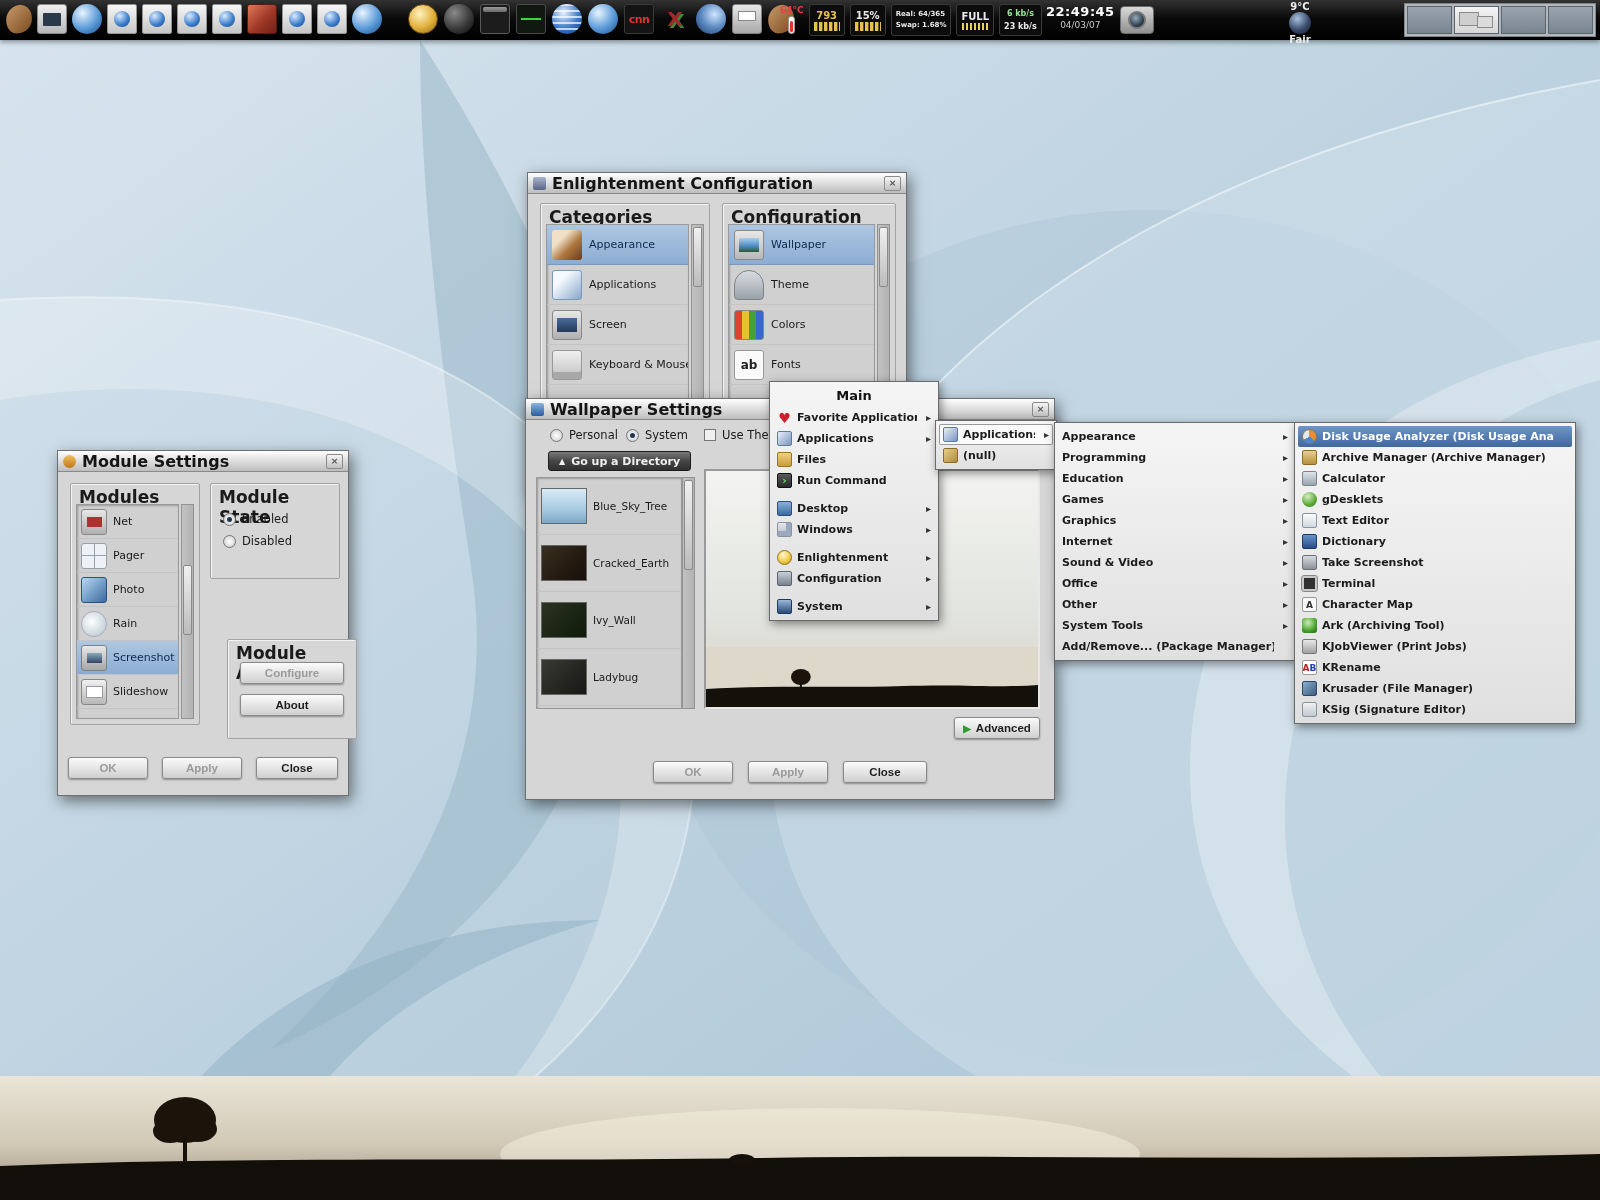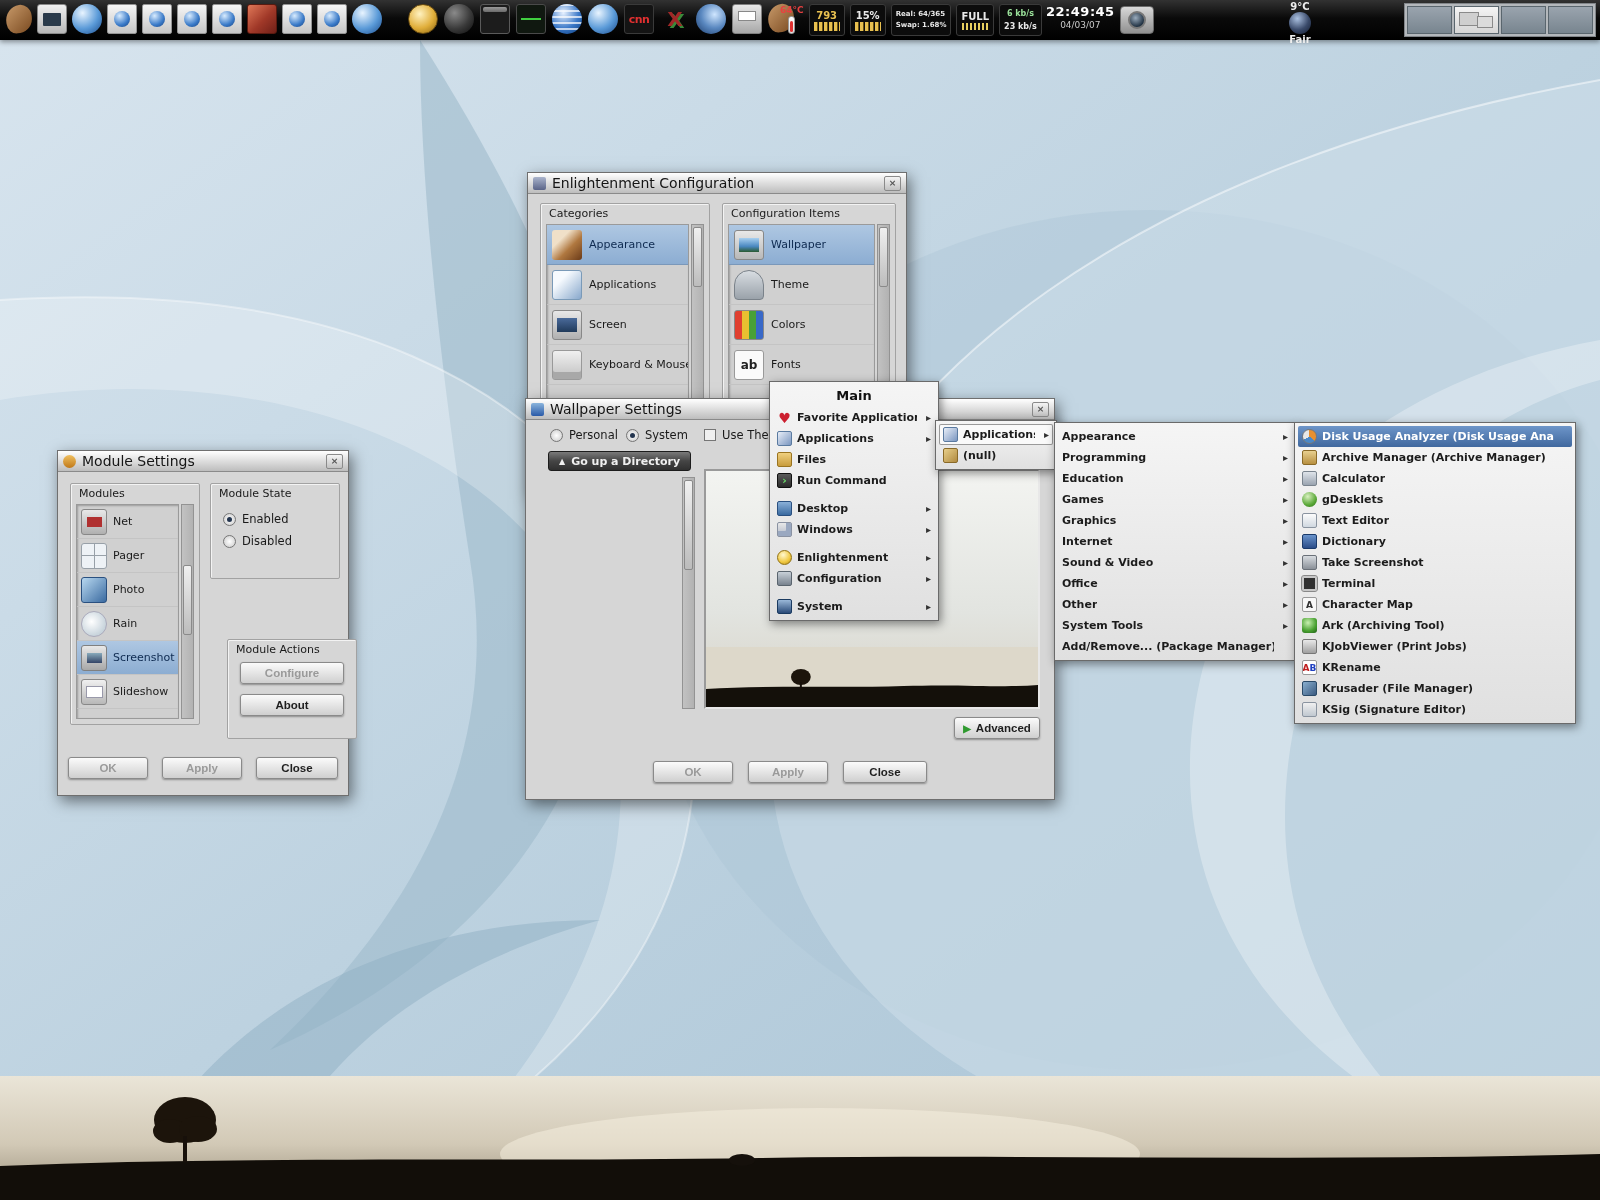--- a/index.html
+++ b/index.html
@@ -8,21 +8,21 @@
 
   
   .desktop{position:absolute;left:0;top:40px;width:1600px;height:1160px;overflow:hidden;z-index:0}
   .desktop svg.swirls{position:absolute;inset:0;width:100%;height:100%}
   .landscape{position:absolute;left:0;bottom:0;width:100%;height:124px}
   .landscape svg{width:100%;height:100%;display:block}
 
   
   .panel{position:absolute;left:0;top:0;width:1600px;height:40px;background:linear-gradient(#323232,#0a0a0a 45%,#000);z-index:50;box-shadow:0 2px 5px rgba(0,0,0,.4)}
   .launchers{position:absolute;left:6px;top:4px;display:flex;gap:5px;align-items:center}
-  .apps-group{position:absolute;left:408px;top:4px;display:flex;gap:6px;}
+  .apps-group{position:absolute;left:408px;top:4px;display:flex;gap:6px;align-items:center}
   .picon{width:30px;height:30px;flex:none;position:relative;display:flex;align-items:center;justify-content:center;font-weight:bold;font-size:10px}
   .icon-kangaroo{background:linear-gradient(140deg,#c89a6a,#7a4a20);border-radius:60% 45% 55% 40%;transform:rotate(-8deg);width:26px;height:28px}
   .icon-screen{background:linear-gradient(#f0f0f0,#b8b8b8);border:1px solid #8a8a8a;border-radius:3px}
   .icon-screen::after{content:"";width:18px;height:13px;background:#2a3a4a;border-radius:1px}
   .icon-globe{border-radius:50%;background:radial-gradient(circle at 35% 30%,#e8f4ff,#5a9ad8 55%,#1a4a8a)}
   .icon-winglobe{background:linear-gradient(#f6f6f6,#c6c6c6);border:1px solid #949494;border-radius:2px}
   .icon-winglobe::after{content:"";width:16px;height:16px;border-radius:50%;background:radial-gradient(circle at 35% 30%,#d8ecff,#3a7ac8 60%,#163f7e)}
   .icon-package{background:linear-gradient(135deg,#e07858,#a03828 55%,#702018);border-radius:3px;border:1px solid #5a1a10}
   .icon-compass{border-radius:50%;background:radial-gradient(circle at 38% 32%,#fff2c0,#e0ae3a 55%,#8a6410);border:1px solid #6a4c10}
   .icon-sphere-dark{border-radius:50%;background:radial-gradient(circle at 35% 30%,#8a8a8a,#3a3a3a 55%,#0a0a0a)}
@@ -64,24 +64,24 @@
   .pcell.active::before{content:"";position:absolute;left:4px;top:5px;width:18px;height:12px;background:#cfcfcf;border:1px solid #8a8a8a}
   .pcell.active::after{content:"";position:absolute;right:5px;top:9px;width:14px;height:10px;background:#dcdcdc;border:1px solid #8a8a8a}
 
   
   .window{position:absolute;background:#d6d6d6;border:1px solid #6f6f6f;box-shadow:3px 5px 14px rgba(0,0,0,.5)}
   .titlebar{height:21px;background:linear-gradient(#ffffff,#bdbdbd);border-bottom:1px solid #8a8a8a;display:flex;align-items:center;gap:6px;padding:0 5px}
   .tb-icon{width:13px;height:13px;border-radius:2px;flex:none}
   .ticon-config{background:linear-gradient(#aab4cc,#5a6488)}
   .ticon-wall{background:linear-gradient(#8ab4dc,#2a5aa8)}
   .ticon-mod{background:linear-gradient(#f0c060,#c07818);border-radius:50%}
-  .tb-title{font-size:14px;font-weight:normal;color:#151515;flex:1;white-space:nowrap;overflow:hidden}
+  .tb-title{font-size:16px;font-weight:bold;color:#151515;flex:1;white-space:nowrap;overflow:hidden}
   .tb-close{width:17px;height:15px;border:1px solid #8a8a8a;border-radius:2px;background:linear-gradient(#f4f4f4,#c2c2c2);display:flex;align-items:center;justify-content:center;font-size:9px;color:#555;font-weight:bold}
   .frame{position:absolute;border:1px solid #a2a2a2;border-radius:2px;background:#d6d6d6;box-shadow:inset 1px 1px 0 rgba(255,255,255,.7)}
-  .flabel{position:absolute;top:3px;left:8px;font-size:11px;font-weight:normal;color:#1a1a1a}
+  .flabel{position:absolute;top:3px;left:8px;font-size:17px;font-weight:bold;color:#1a1a1a}
   .btn{display:inline-flex;align-items:center;justify-content:center;gap:5px;border:1px solid #8a8a8a;border-radius:3px;background:linear-gradient(#fbfbfb,#cfcfcf);font-size:11.5px;font-weight:bold;color:#1e1e1e;height:22px;box-shadow:0 1px 2px rgba(0,0,0,.35)}
   .btn.disabled{color:#9a9a9a}
   .list{position:absolute;background:#d0d0d0;border:1px solid #9a9a9a;box-shadow:inset 1px 1px 2px rgba(0,0,0,.25);overflow:hidden}
   .vscroll{position:absolute;width:13px;background:linear-gradient(90deg,#c2c2c2,#b2b2b2);border:1px solid #939393}
   .vthumb{position:absolute;left:1px;right:1px;background:linear-gradient(#f0f0f0,#bcbcbc);border:1px solid #8a8a8a;border-radius:2px}
   .radio{width:13px;height:13px;border-radius:50%;background:radial-gradient(#ffffff,#c8c8c8);border:1px solid #767676;position:relative;flex:none}
   .radio.on::after{content:"";position:absolute;inset:3px;border-radius:50%;background:#22344e}
   .checkbox{width:12px;height:12px;background:#f0f0f0;border:1px solid #767676;flex:none}
   .ctl-label{font-size:11.5px;color:#1a1a1a;white-space:nowrap}
 
@@ -378,20 +378,42 @@
     <span class="ctl-label">System</span>
   </div>
   <div style="position:absolute;left:178px;top:29px;display:flex;align-items:center;gap:6px;width:74px;overflow:hidden">
     <span class="checkbox"></span>
     <span class="ctl-label">Use Them</span>
   </div>
   <div class="upbtn" style="left:22px;top:52px">
     <span class="up">▲</span>
     <span>Go up a Directory</span>
   </div>
+  <div class="list" style="left:10px;top:78px;width:146px;height:232px">
+
+      <div class="wp-item">
+        <span class="thumb ic thumb-sky"></span>
+        <span>Blue_Sky_Tree</span>
+      </div>
+
+      <div class="wp-item">
+        <span class="thumb ic thumb-earth"></span>
+        <span>Cracked_Earth</span>
+      </div>
+
+      <div class="wp-item">
+        <span class="thumb ic thumb-ivy"></span>
+        <span>Ivy_Wall</span>
+      </div>
+
+      <div class="wp-item">
+        <span class="thumb ic thumb-ladybug"></span>
+        <span>Ladybug</span>
+      </div>
+    </div>
   <div class="vscroll" style="left:156px;top:78px;height:232px">
     <div class="vthumb" style="top:2px;height:90px"></div>
   </div>
   <div class="preview" style="left:178px;top:70px;width:336px;height:240px">
     <svg viewBox="0 0 336 60" preserveAspectRatio="none">
       <rect width="336" height="60" fill="#ddd8ca"></rect>
       <path d="M0,42 C60,38 140,41 200,39 C260,37 300,41 336,38 L336,60 L0,60 Z" fill="#14100a"></path>
       <ellipse cx="96" cy="30" rx="10" ry="8" fill="#1c140b"></ellipse>
       <rect x="95" y="35" width="2" height="8" fill="#17100a"></rect>
     </svg>

